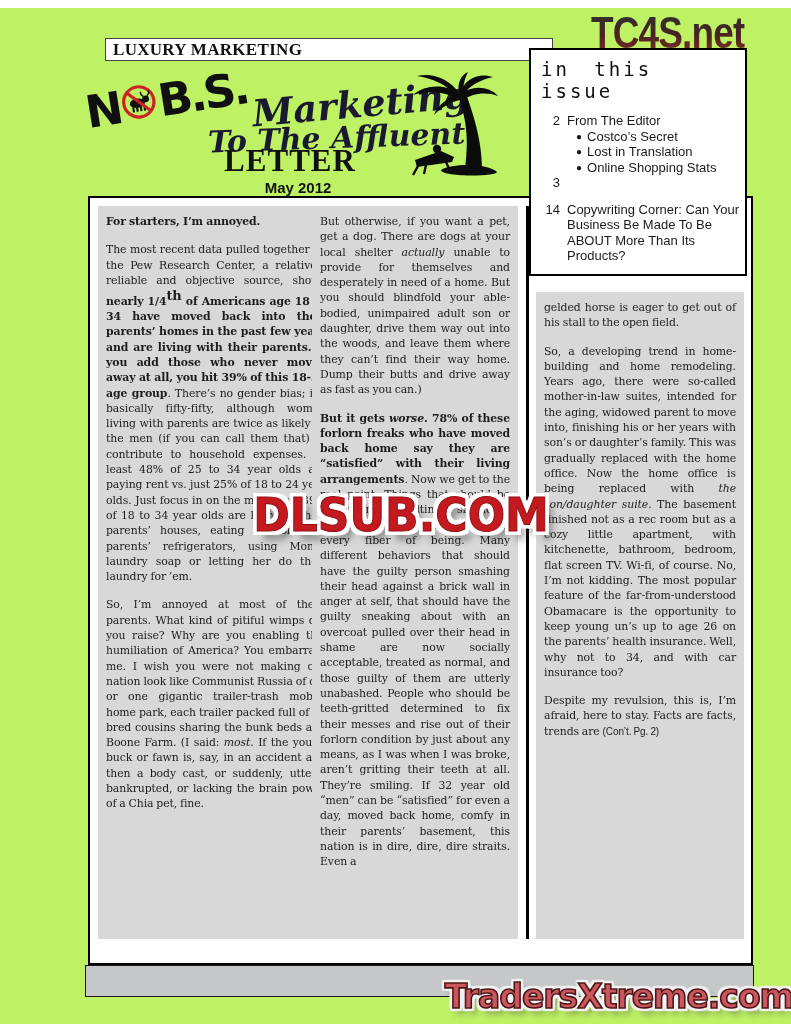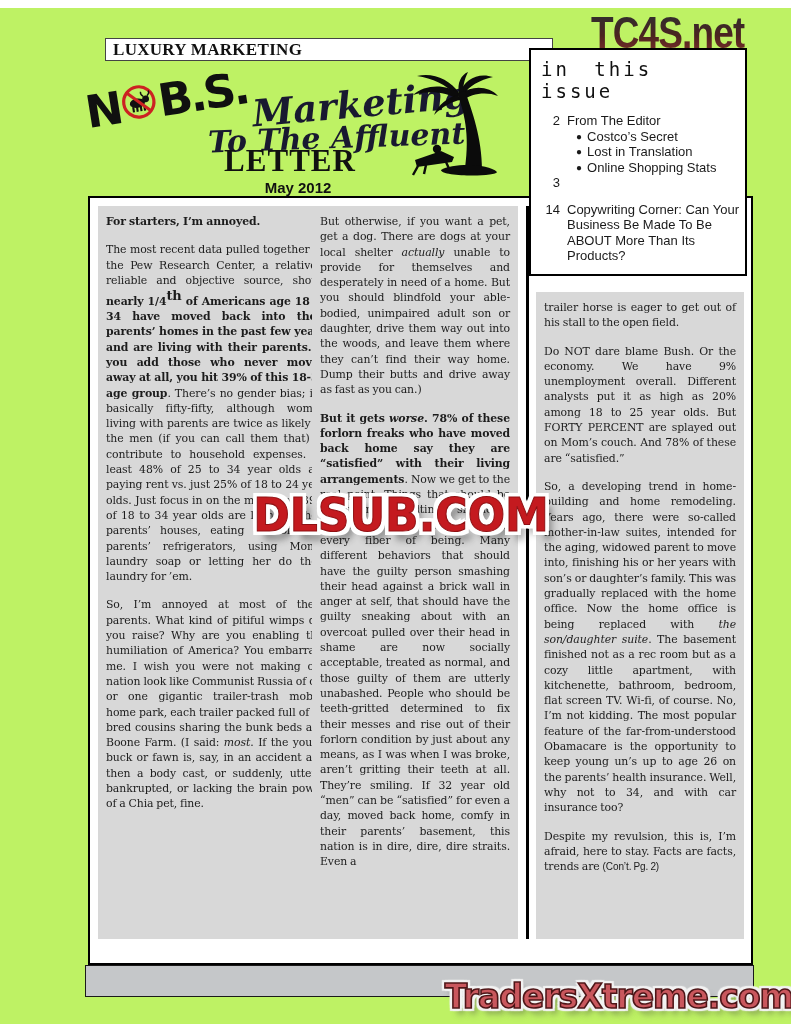--- a/index.html
+++ b/index.html
@@ -173,22 +173,21 @@
     <div class="col col1">
         <p><span class="r-b">For starters, I’m annoyed.</span></p>
         <p><span>The most recent data pulled together by the Pew Research Center, a relatively reliable and objective source, shows </span><span class="r-b">nearly 1/4</span><span class="r-bsup">th</span><span class="r-b"> of Americans age 18 to 34 have moved back into their parents’ homes in the past few years and are living with their parents. If you add those who never moved away at all, you hit 39% of this 18-34 age group</span><span>. There’s no gender bias; it’s basically fifty-fifty, although women living with parents are twice as likely as the men (if you can call them that) to contribute to household expenses.  At least 48% of 25 to 34 year olds are paying rent vs. just 25% of 18 to 24 year olds. Just focus in on the main stat: 39% of 18 to 34 year olds are living in their parents’ houses, eating out of their parents’ refrigerators, using Mom’s laundry soap or letting her do their laundry for ’em.</span></p>
         <p><span>So, I’m annoyed at most of these parents. What kind of pitiful wimps did you raise? Why are you enabling this humiliation of America? You embarrass me. I wish you were not making our nation look like Communist Russia of old or one gigantic trailer-trash mobile home park, each trailer packed full of in-bred cousins sharing the bunk beds and Boone Farm.  (I said: </span><span class="r-i">most</span><span>. If the young buck or fawn is, say, in an accident and then a body cast, or suddenly, utterly bankrupted, or lacking the brain power of a Chia pet, fine.</span></p>
       </div>
     <div class="col col2">
         <p><span>But otherwise, if you want a pet, get a dog. There are dogs at your local shelter </span><span class="r-i">actually</span><span> unable to provide for themselves and desperately in need of a home. But you should blindfold your able-bodied, unimpaired adult son or daughter, drive them way out into the woods, and leave them where they can’t find their way home. Dump their butts and drive away as fast as you can.)</span></p>
         <p><span class="r-b">But it gets </span><span class="r-bi">worse</span><span class="r-b">. 78% of these forlorn freaks who have moved back home say they are “satisfied” with their living arrangements</span><span>. Now we get to the real point. Things that should be repugnant, revolting, shameful, disgusting, abhorrent, hated with every fiber of being. Many different behaviors that should have the guilty person smashing their head against a brick wall in anger at self, that should have the guilty sneaking about with an overcoat pulled over their head in shame are now socially acceptable, treated as normal, and those guilty of them are utterly unabashed. People who should be teeth-gritted determined to fix their messes and rise out of their forlorn condition by just about any means, as I was when I was broke, aren’t gritting their teeth at all. They’re smiling. If 32 year old “men” can be “satisfied” for even a day, moved back home, comfy in their parents’ basement, this nation is in dire, dire, dire straits. Even a</span></p>
       </div>
     <div class="col col3">
-        <p><span>trailer horse is eager to get out of his stall to the open field.</span></p>
-        <p><span>Do NOT dare blame Bush. Or the economy. We have 9% unemployment overall. Different analysts put it as high as 20% among 18 to 25 year olds. But FORTY PERCENT are splayed out on Mom’s couch. And 78% of these are “satisfied.”</span></p>
+        <p><span>gelded horse is eager to get out of his stall to the open field.</span></p>
         <p><span>So, a developing trend in home-building and home remodeling. Years ago, there were so-called mother-in-law suites, intended for the aging, widowed parent to move into, finishing his or her years with son’s or daughter’s family. This was gradually replaced with the home office. Now the home office is being replaced with </span><span class="r-i">the son/daughter suite</span><span>. The basement finished not as a rec room but as a cozy little apartment, with kitchenette, bathroom, bedroom, flat screen TV. Wi-fi, of course. No, I’m not kidding. The most popular feature of the far-from-understood Obamacare is the opportunity to keep young un’s up to age 26 on the parents’ health insurance. Well, why not to 34, and with car insurance too?</span></p>
         <p><span>Despite my revulsion, this is, I’m afraid, here to stay. Facts are facts, trends are  </span><span class="r-sans">(Con’t. Pg. 2)</span></p>
       </div>
   </div>
 
   <div class="footer-bar"></div>
 
 </div>
 
 </body></html>

